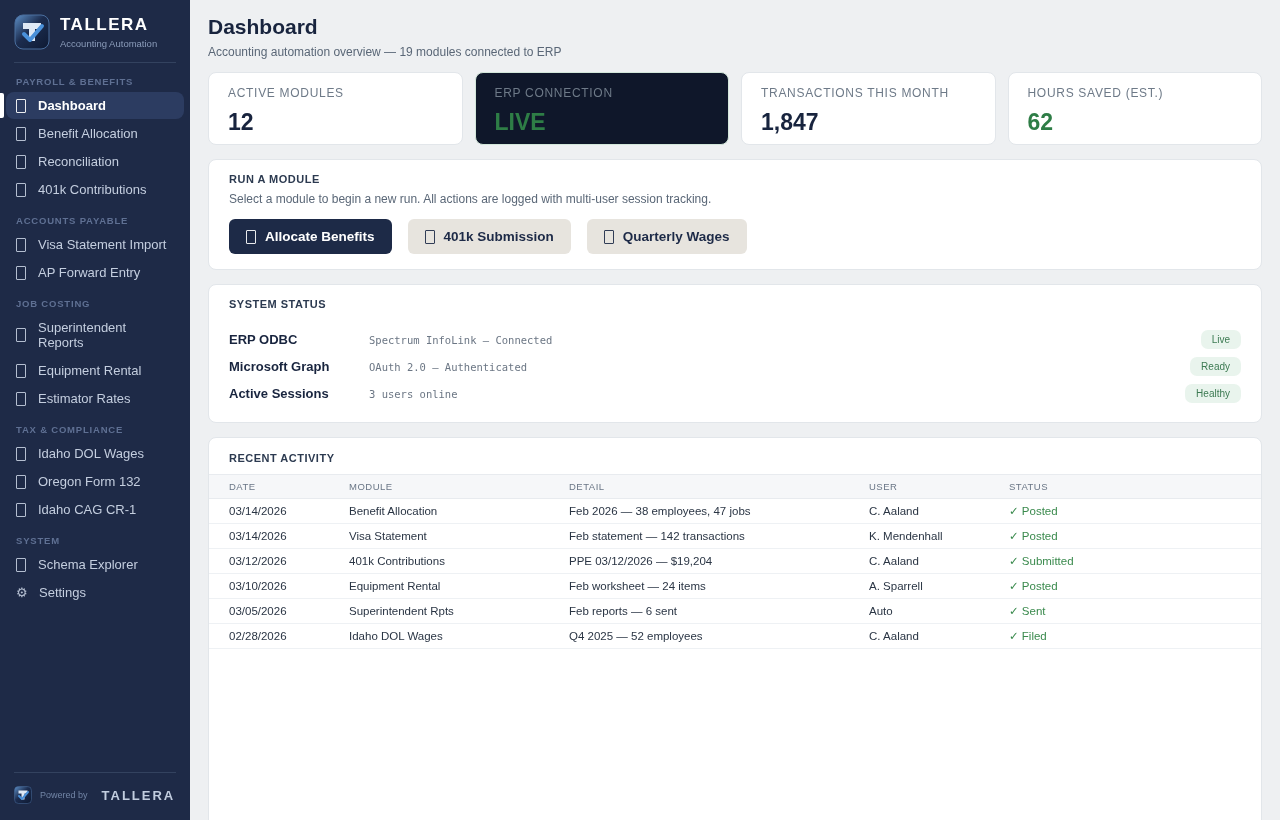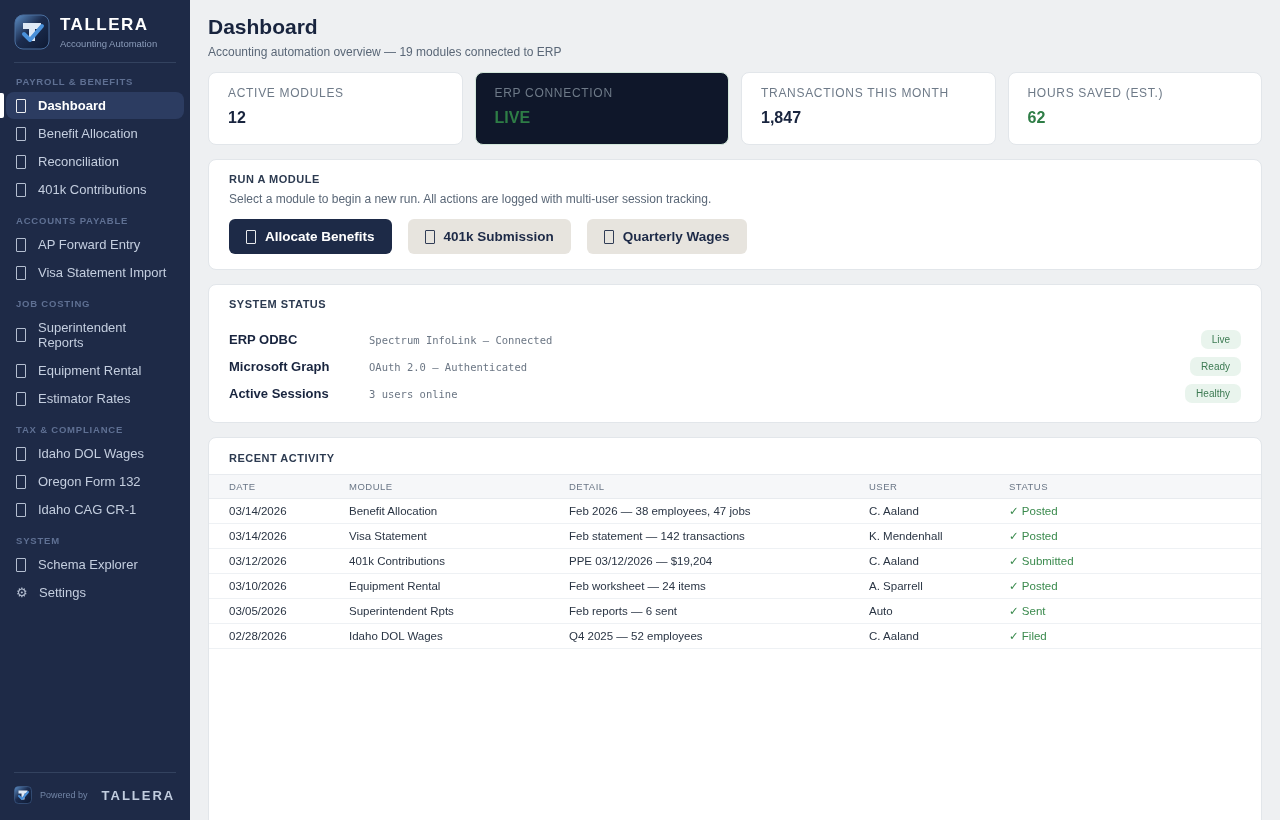--- a/index.html
+++ b/index.html
@@ -34,21 +34,21 @@
   
   .main{flex:1;padding:0 18px;box-sizing:border-box;}
   .page-header{padding-top:15px;}
   .page-title{margin:0;font-size:21px;font-weight:bold;color:#18243e;}
   .page-subtitle{font-size:12px;color:#5a6777;margin-top:6px;}
 
   .stats{display:grid;grid-template-columns:repeat(4,1fr);gap:12px;margin-top:13px;}
   .stat-card{background:#ffffff;border:1px solid #e2e6ea;border-radius:8px;
     padding:13px 19px;box-sizing:border-box;height:73px;}
   .stat-label{font-size:12px;color:#6e7a88;letter-spacing:.7px;text-transform:uppercase;}
-  .stat-value{font-size:16px;font-weight:bold;color:#18243e;margin-top:9px;}
+  .stat-value{font-size:23px;font-weight:bold;color:#18243e;margin-top:9px;}
   .stat-card.live{background:#0f172a;border-color:#d3e7da;}
   .stat-card.live .stat-value,.stat-card.green .stat-value{color:#2e7d46;}
 
   .panel{background:#ffffff;border:1px solid #e2e6ea;border-radius:8px;margin-top:14px;
     box-sizing:border-box;}
   .panel-pad{padding:13px 20px 15px;}
   .panel-title{font-size:11px;font-weight:bold;color:#2c3a50;letter-spacing:.5px;}
   .panel-desc{font-size:12px;color:#5a6777;margin-top:7px;}
 
   .module-buttons{display:flex;gap:16px;margin-top:13px;}
@@ -115,25 +115,25 @@
           <span class="tofu"></span>
           <span class="nav-item-label">Reconciliation</span>
         </div>
         <div class="nav-item">
           <span class="tofu"></span>
           <span class="nav-item-label">401k Contributions</span>
         </div>
         <div class="nav-label">ACCOUNTS PAYABLE</div>
         <div class="nav-item">
           <span class="tofu"></span>
+          <span class="nav-item-label">Visa Statement Import</span>
+        </div>
+        <div class="nav-item">
+          <span class="tofu"></span>
           <span class="nav-item-label">AP Forward Entry</span>
-        </div>
-        <div class="nav-item">
-          <span class="tofu"></span>
-          <span class="nav-item-label">Visa Statement Import</span>
         </div>
         <div class="nav-label">JOB COSTING</div>
         <div class="nav-item">
           <span class="tofu"></span>
           <span class="nav-item-label">Superintendent Reports</span>
         </div>
         <div class="nav-item">
           <span class="tofu"></span>
           <span class="nav-item-label">Equipment Rental</span>
         </div>

